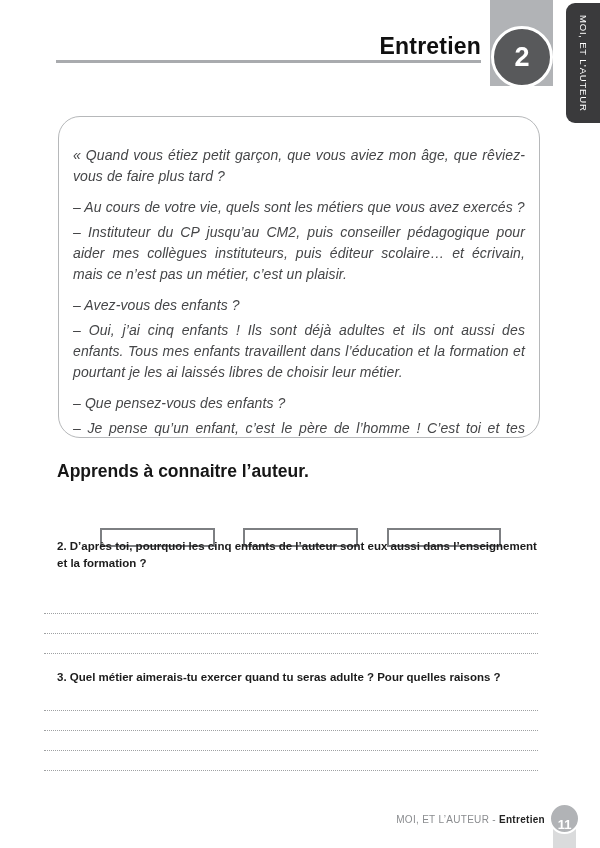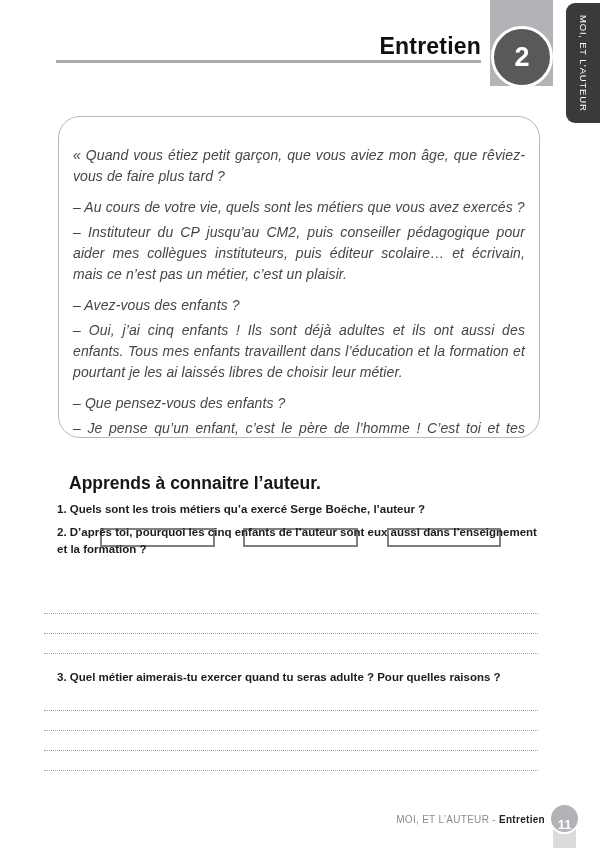--- a/index.html
+++ b/index.html
@@ -98,37 +98,37 @@
     letter-spacing: 0.1px;
     font-style: italic;
   }
   .interview-box p.group-start { margin-top: 9px; }
 
   
   .section-title {
     position: absolute;
     left: 57px;
     top: 461px;
-    margin: 12px;
+    margin: 0;
     font-size: 17.5px;
     font-weight: bold;
     color: #161616;
   }
   .question {
     position: absolute;
     left: 57px;
     width: 486px;
     margin: 0;
     font-size: 11.5px;
     font-weight: bold;
     line-height: 1.45;
     color: #1c1c1c;
   }
   .q1 { top: 501px; }
-  .q2 { top: 524px; }
+  .q2 { top: 538px; }
   .q3 { top: 641px; margin-top: 28px; }
 
   .answer-box {
     position: absolute;
     top: 528px;
     height: 19px;
     box-sizing: border-box;
     border: 2px solid #7d7f82;
     background: #fff;
   }
@@ -212,21 +212,20 @@
     <p class="group-start">– Au cours de votre vie, quels sont les métiers que vous avez exercés ?</p>
     <p>– Instituteur du CP jusqu’au CM2, puis conseiller pédagogique pour aider mes collègues instituteurs, puis éditeur scolaire… et écrivain, mais ce n’est pas un métier, c’est un plaisir.</p>
     <p class="group-start">– Avez-vous des enfants ?</p>
     <p>– Oui, j’ai cinq enfants ! Ils sont déjà adultes et ils ont aussi des enfants. Tous mes enfants travaillent dans l’éducation et la formation et pourtant je les ai laissés libres de choisir leur métier.</p>
     <p class="group-start">– Que pensez-vous des enfants ?</p>
     <p>– Je pense qu’un enfant, c’est le père de l’homme ! C’est toi et tes camarades qui participeront à faire en sorte que le monde de demain soit encore meilleur, plus beau et plus juste que celui d’aujourd’hui. »</p>
   </div>
 
   <h2 class="section-title">Apprends à connaitre l’auteur.</h2>
 
-  <p class="question q1">1. Quels sont les trois métiers qu’a exercé Serge Boëche, l’auteur ?</p>
   <div class="answer-box b1"></div>
   <div class="answer-box b2"></div>
   <div class="answer-box b3"></div>
 
   <p class="question q2">2. D’après toi, pourquoi les cinq enfants de l’auteur sont eux aussi dans l’enseignement et la formation ?</p>
   <div class="answer-line l-q2-1"></div>
   <div class="answer-line l-q2-2"></div>
   <div class="answer-line l-q2-3"></div>
 
   <p class="question q3">3. Quel métier aimerais-tu exercer quand tu seras adulte ? Pour quelles raisons ?</p>

